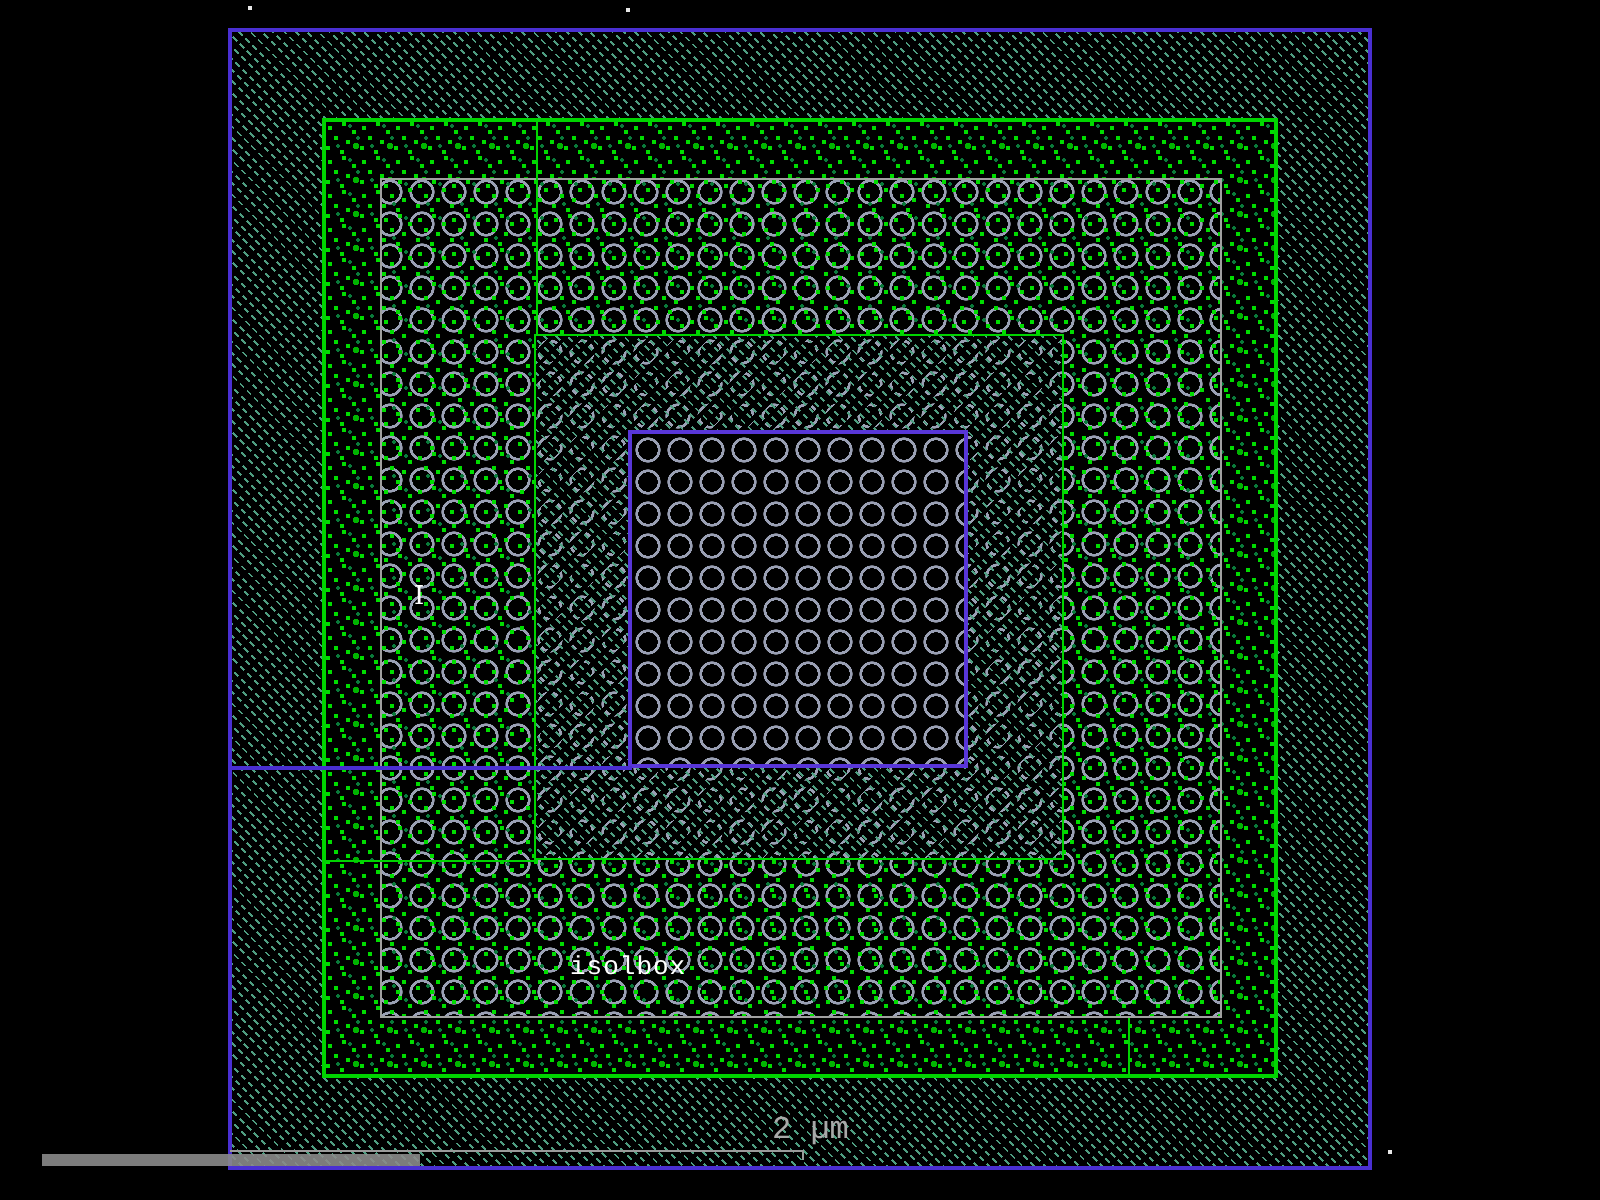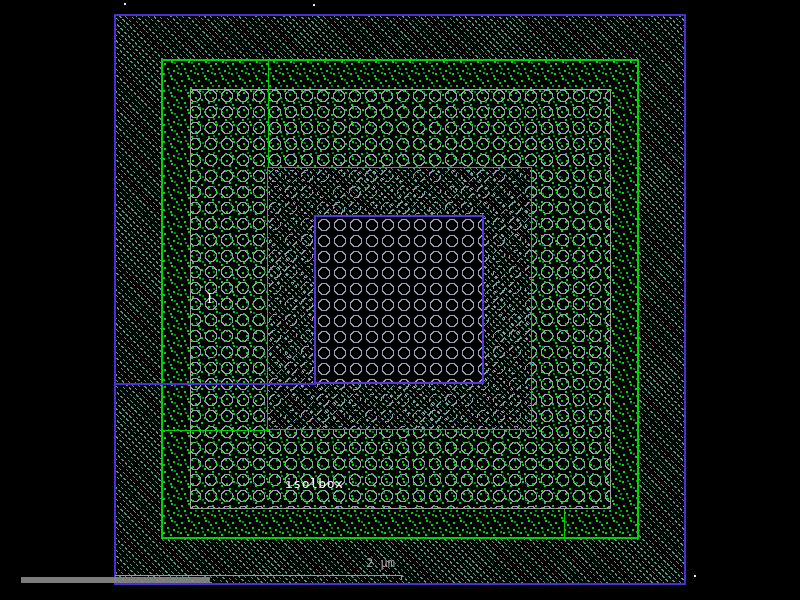--- a/index.html
+++ b/index.html
@@ -1,18 +1,18 @@
 <!DOCTYPE html>
 <html><head>
 <meta charset="utf-8">
 <style>
   html,body{margin:0;padding:0;background:#000;}
   #screen{position:relative;width:800px;height:600px;background:#000;overflow:hidden;
           font-family:"DejaVu Sans Mono",monospace;}
-  .abs{position:absolute;box-sizing:border-box;}
+  .abs{position:absolute;box-sizing:border-box;font-family:Liberation Mono, monospace;}
 
   
   .hatch{
     background-color:#000;
     background-image:
       repeating-linear-gradient(135deg, #000 0 2px, rgba(0,0,0,0) 2px 5px),
       repeating-linear-gradient(45deg, rgba(0,0,0,0) 0 3px, #4f9e81 3px 4px);
   }
   .speckle{
     background-color:#000;
@@ -71,21 +71,21 @@
   #seam-h1{left:161px;top:430px;width:107px;height:1px;}
   #seam-v2{left:564px;top:509px;width:1px;height:30px;}
   #edge-line{left:114px;top:383px;width:202px;height:2px;background:#4a2fd2;}
 
   
   .lbl{color:#fff;position:absolute;}
   #port-label{left:207px;top:291px;font-family:"DejaVu Serif",serif;font-size:13px;}
   #cell-label{left:285px;top:476px;font-size:13px;letter-spacing:0.5px;}
 
   
-  #scale-label{left:366px;top:556px;color:#a8a8a8;font-size:12px;}
+  #scale-label{left:386px;top:556px;color:#a8a8a8;font-size:16px;}
   #scale-line{left:115px;top:575px;width:287px;height:1px;background:#9a9a9a;}
   #scale-tick{left:401px;top:575px;width:1px;height:5px;background:#9a9a9a;}
 
   
   #hscrollbar{left:21px;top:577px;width:189px;height:6px;background:#8a8a8a;opacity:0.9;}
   .tickdot{width:2px;height:2px;background:#e8e8e8;}
   #dot1{left:124px;top:3px;} #dot2{left:313px;top:4px;} #dot3{left:694px;top:575px;}
 </style>
 </head>
 <body>

